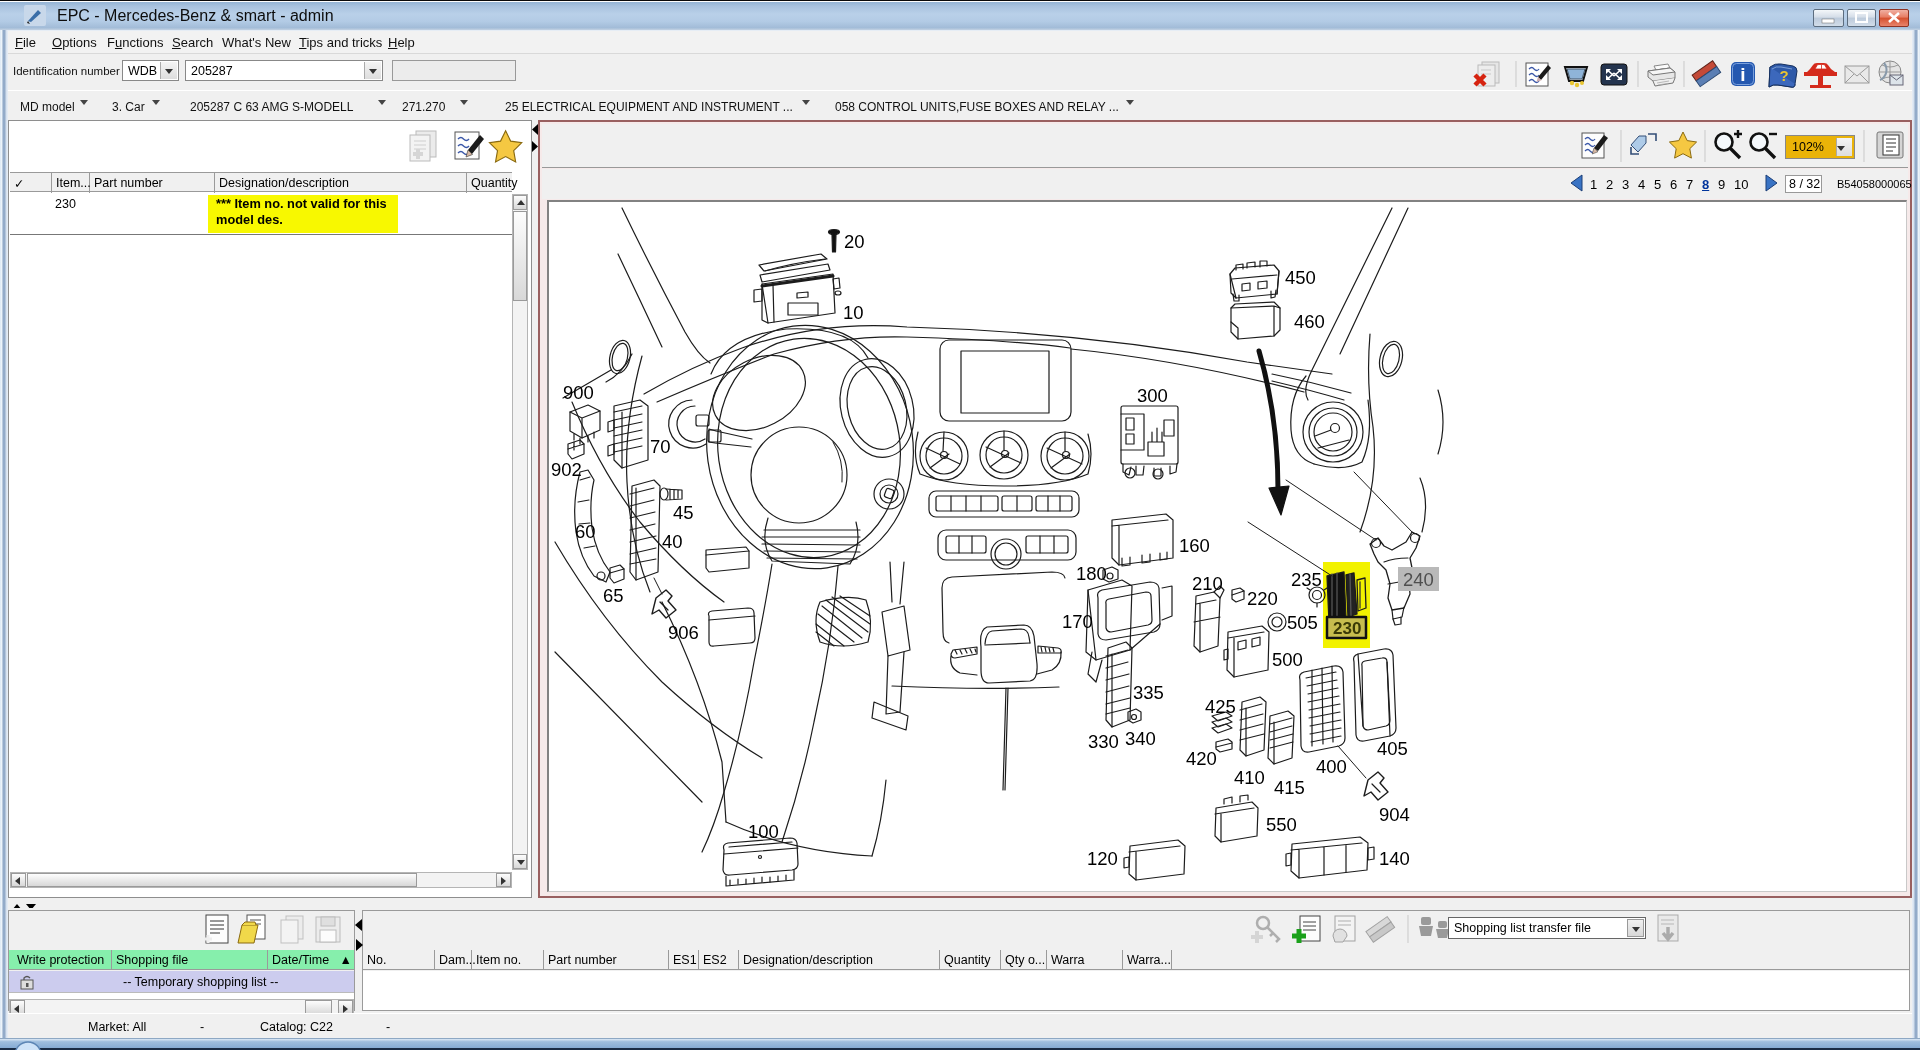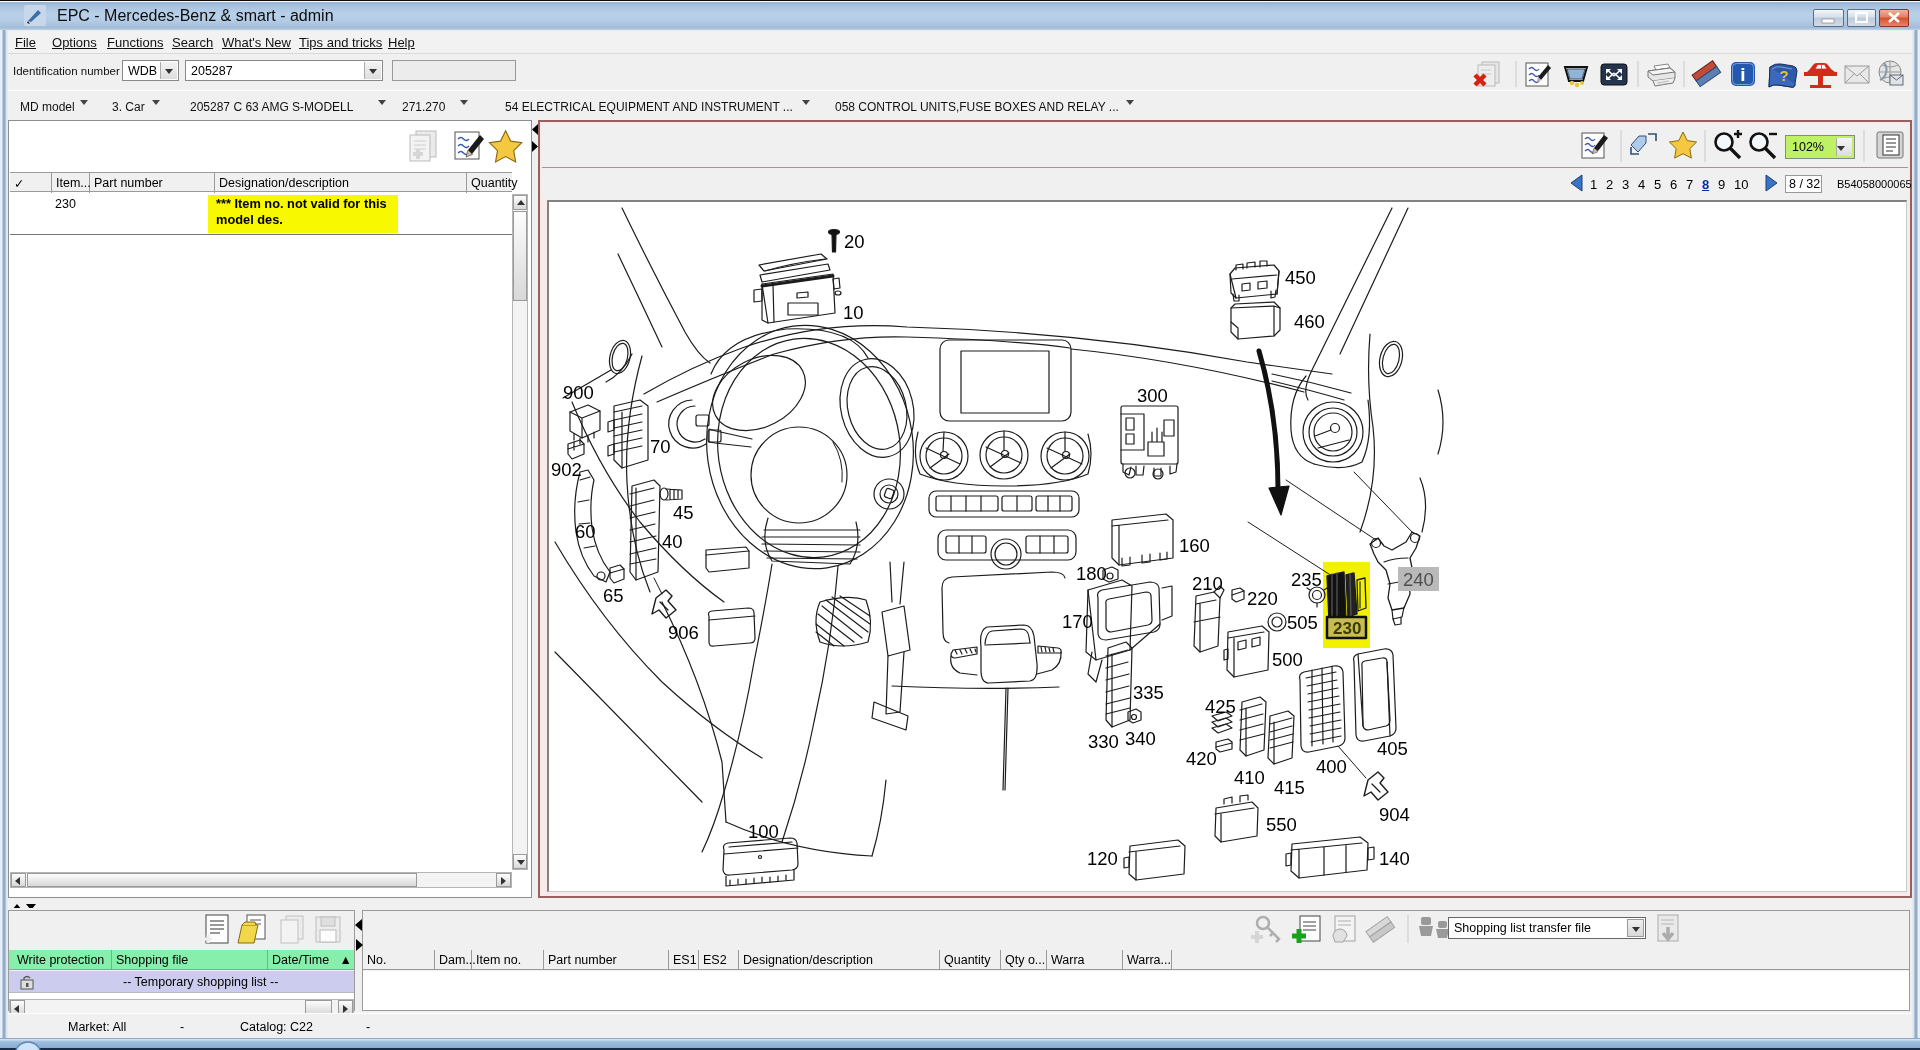--- a/index.html
+++ b/index.html
@@ -14,21 +14,21 @@
 #titleicon { left:24px; top:5px; width:22px; height:21px; background:#c8d8ea; border-radius:2px; }
 #titletext { left:57px; top:7px; font-size:16px; color:#0c0c0c; }
 .winbtn { top:9px; height:18px; border:1px solid #5c6d7f; border-radius:2px;
   background:linear-gradient(#f4f7fa, #d4dde8 45%, #bccadb 50%, #d2dde9); }
 #btnmin { left:1813px; width:31px; }
 #btnmax { left:1847px; width:29px; }
 #btnclose { left:1879px; width:30px; background:linear-gradient(#f0b0a2, #e77c63 45%, #d5502f 50%, #e8836b); border-color:#8e3223; }
 
 
 #menubar { left:0; top:31px; width:1920px; height:23px; background:#f2f2f2; border-bottom:1px solid #d9d9d9; font-size:13px; color:#111; }
-#menubar span { position:absolute; top:4px;text-decoration:underline; }
+#menubar span { position:absolute; top:4px; }
 u { text-decoration:underline; }
 
 
 #toolbar1 { left:0; top:54px; width:1920px; height:36px; background:#f0f0f0; }
 #idlabel { left:13px; top:65px; font-size:11.5px; color:#111; }
 .combo { background:#fff; border:1px solid #888; position:absolute; }
 .combo .arrowbox { position:absolute; right:1px; top:1px; bottom:1px; width:17px; background:linear-gradient(#f4f4f4,#ddd); border-left:1px solid #aaa; }
 .darr { position:absolute; width:0; height:0; border-left:4px solid transparent; border-right:4px solid transparent; border-top:5px solid #333; }
 #combo1 { left:122px; top:60px; width:57px; height:21px; position:absolute; }
 #combo2 { left:185px; top:60px; width:198px; height:21px; position:absolute; }
@@ -64,21 +64,21 @@
 #imgarea { position:absolute; left:7px; top:78px; width:1360px; height:692px; background:#fff; border-top:2px solid #828282; border-left:2px solid #828282; border-right:1px solid #c9c9c9; border-bottom:1px solid #c9c9c9; }
 .num { position:absolute; font-size:13px; color:#000; }
 #rp-nav b { color:#00349c; }
 
 
 #botarrows { left:0; top:898px; width:1920px; height:10px; background:#f0f0f0; }
 #bottompanel { left:0; top:908px; width:1920px; height:105px; background:#f0f0f0; }
 #bp-left { position:absolute; left:8px; top:2px; width:347px; height:101px; background:#f0f0f0; border:1px solid #9a9a9a; }
 #bp-right { position:absolute; left:362px; top:2px; width:1548px; height:101px; background:#f0f0f0; border:1px solid #9a9a9a; }
 #statusbar { left:0; top:1013px; width:1920px; height:25px; background:#f0f0f0; border-top:1px solid #fff; font-size:12.5px; color:#000; }
-#statusbar span { position:absolute; top:6px; }
+#statusbar span { position:absolute; top:6px;margin-left:20px; }
 #taskbar { left:0; top:1038px; width:1920px; height:12px;
   background:linear-gradient(#dce9f6 0%, #9fbede 30%, #86abd3 100%); border-top:1px solid #8ea8c4; border-bottom:2px solid #1a2c45; }
 svg text { font-family:"Liberation Sans", sans-serif; }
 </style>
 </head>
 <body>
 
 <div class="abs" id="titlebar"></div>
 <div class="abs" id="titleicon">
   <svg width="22" height="21">
@@ -191,21 +191,21 @@
 
 <div class="abs" id="navrow">
   <span style="left:20px">MD model</span>
     <span class="ntri" style="left:80px"></span>
   <span style="left:112px">3. Car</span>
     <span class="ntri" style="left:152px"></span>
   <span style="left:190px">205287 C 63 AMG S-MODELL</span>
     <span class="ntri" style="left:378px"></span>
   <span style="left:402px">271.270</span>
     <span class="ntri" style="left:460px"></span>
-  <span style="left:505px">54 ELECTRICAL EQUIPMENT AND INSTRUMENT ...</span>
+  <span style="left:505px">25 ELECTRICAL EQUIPMENT AND INSTRUMENT ...</span>
     <span class="ntri" style="left:802px"></span>
   <span style="left:835px">058 CONTROL UNITS,FUSE BOXES AND RELAY ...</span>
     <span class="ntri" style="left:1126px"></span>
 </div>
 
 <div class="abs" id="mainbg"></div>
 <div class="abs" id="leftpanel"></div>
 <div class="abs" style="left:405px;top:128px;width:125px;height:42px">
 <svg width="125" height="42">
 
@@ -296,21 +296,21 @@
     <path d="M1227 10 l8 0" stroke="#111" stroke-width="2.4"></path>
     <line x1="1322" y1="6" x2="1322" y2="38" stroke="#c9c9c9"></line>
 
     <rect x="1335" y="8" width="26" height="26" rx="2" fill="#d5d5d5" stroke="#777"></rect>
     <rect x="1341" y="11" width="16" height="20" fill="#fff" stroke="#333"></rect>
     <line x1="1344" y1="15" x2="1354" y2="15" stroke="#333"></line>
         <line x1="1344" y1="19" x2="1354" y2="19" stroke="#333"></line>
         <line x1="1344" y1="23" x2="1354" y2="23" stroke="#333"></line>
         <line x1="1344" y1="27" x2="1351" y2="27" stroke="#333"></line>
   </svg>
-  <div style="position:absolute;left:1243px;top:11px;width:70px;height:24px;background:#bef264;border:1px solid #888;font-size:12.5px">
+  <div style="position:absolute;left:1243px;top:11px;width:70px;height:24px;background:#eab308;border:1px solid #888;font-size:12.5px">
     <span style="position:absolute;left:6px;top:4px">102%</span>
     <span style="position:absolute;right:2px;top:2px;bottom:2px;width:16px;background:linear-gradient(#f4f4f4,#ddd);border-left:1px solid #aaa"></span>
     <span class="darr" style="left:51px;top:10px"></span>
   </div>
   </div>
   <div id="rp-nav">
     <svg width="24" height="22" style="position:absolute;left:1024px;top:4px">
         <path d="M16 2 L16 18 L5 10 Z" fill="#3973c4" stroke="#1b3e77"></path>
       </svg>
     <svg width="24" height="22" style="position:absolute;left:1218px;top:4px">

